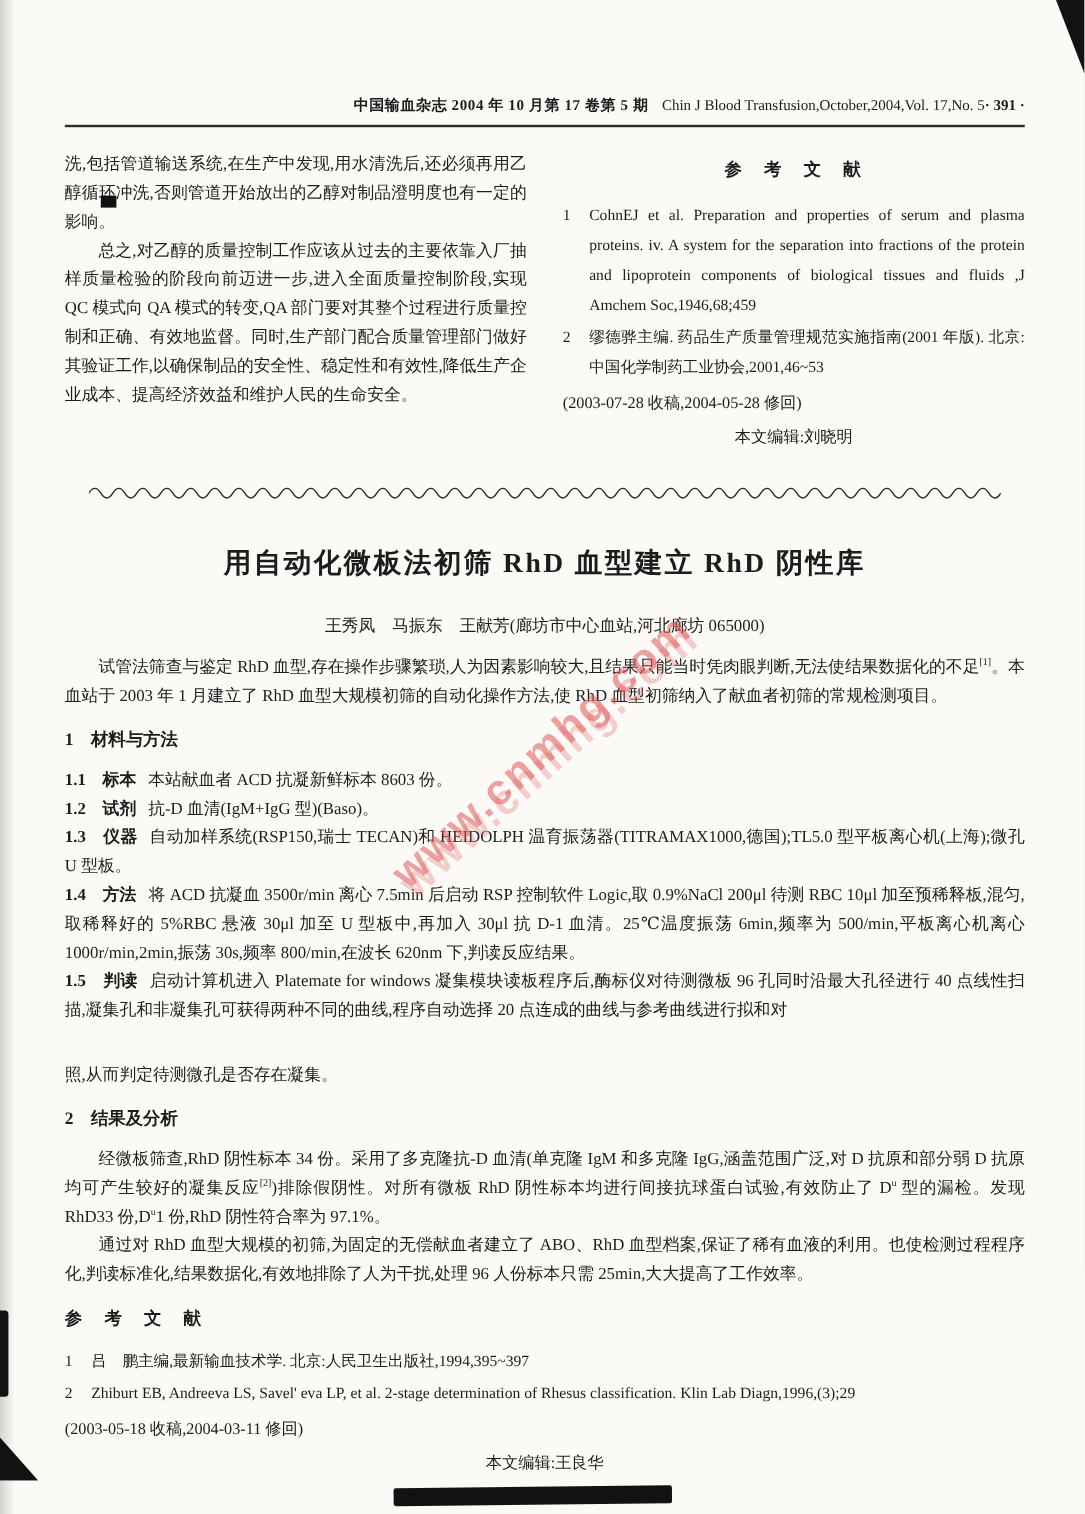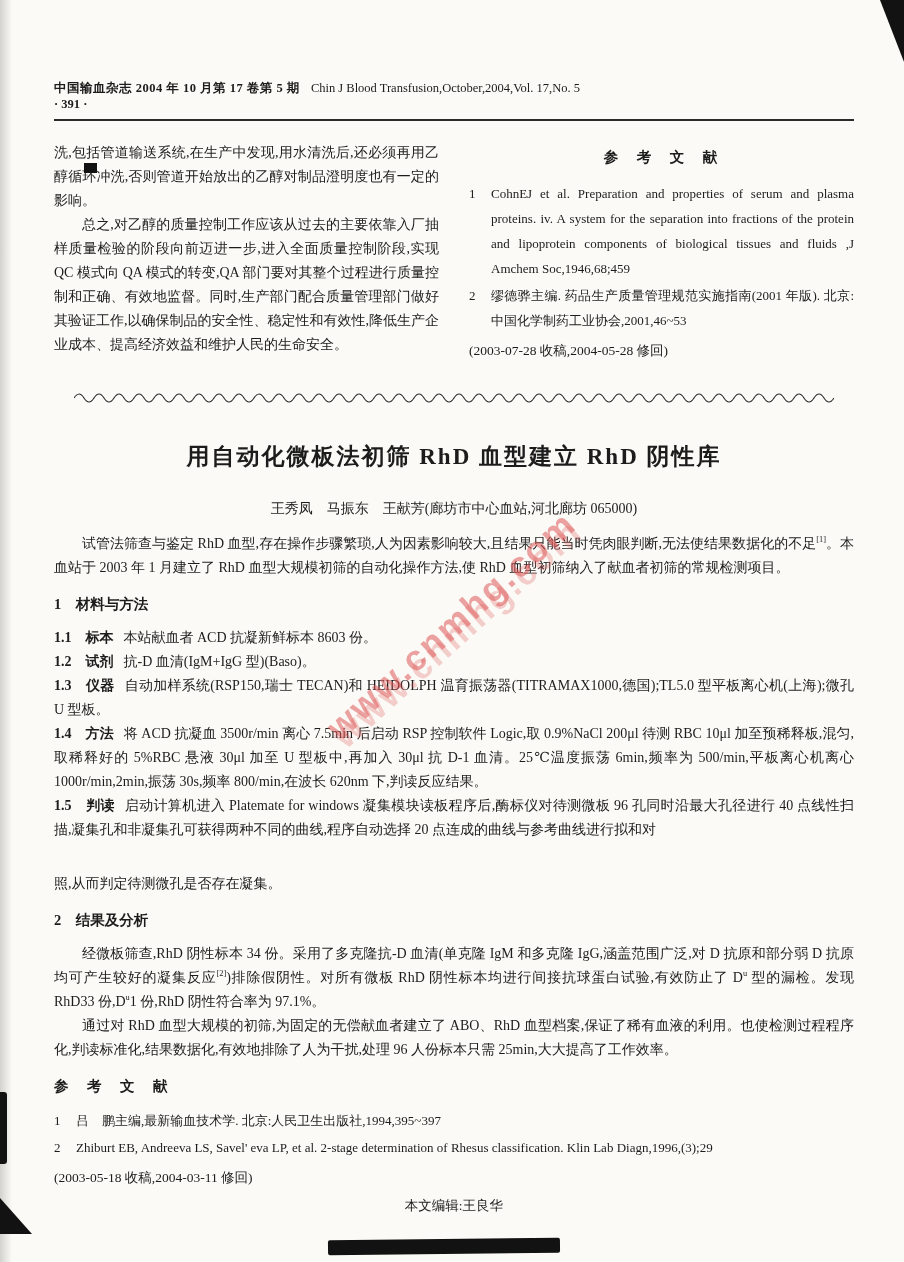--- a/index.html
+++ b/index.html
@@ -8,21 +8,21 @@
     position:relative; width:904px; height:1262px; margin:0 auto;
     background:#fbfaf6; overflow:hidden; color:#1c1c1c;
     font-family:"Liberation Serif","DejaVu Serif",serif;
   }
   .edge-shadow { position:absolute; left:0; top:0; width:12px; height:100%;
     background:linear-gradient(90deg, rgba(0,0,0,.16), rgba(0,0,0,0)); pointer-events:none; }
   .content { position:relative; padding:80px 50px 0 54px; }
 
   
   .journal-header { display:flex; justify-content:flex-end; align-items:baseline;
-    font-size:12.5px; border-bottom:2px solid #2a2a2a; padding-bottom:7px;flex-direction:column; }
+    font-size:12.5px; border-bottom:2px solid #2a2a2a; padding-bottom:7px; }
   .jh-zh { font-weight:bold; letter-spacing:.5px; }
   .jh-en { margin-left:8px; }
   .jh-page { font-weight:bold; }
 
   
   .cols { display:flex; gap:30px; }
   .cols.prev { margin-top:20px; }
   .cols.body { margin-top:14px;flex-direction:column; }
   .col { flex:1 1 0; min-width:0; font-size:14px; line-height:24px; text-align:justify; }
 
@@ -92,20 +92,21 @@
         <h3 class="refs-h">参　考　文　献</h3>
         <div class="ref">
           <span class="num">1</span>
           <span class="txt">CohnEJ et al. Preparation and properties of serum and plasma proteins. iv. A system for the separation into fractions of the protein and lipoprotein components of biological tissues and fluids ,J Amchem Soc,1946,68;459</span>
         </div>
         <div class="ref">
           <span class="num">2</span>
           <span class="txt">缪德骅主编. 药品生产质量管理规范实施指南(2001 年版). 北京:中国化学制药工业协会,2001,46~53</span>
         </div>
         <p class="received">(2003-07-28 收稿,2004-05-28 修回)</p>
+        <p class="editor">本文编辑:刘晓明</p>
       </div>
     </section>
 
     <svg class="wave" width="760" height="16" viewBox="0 0 760 16">
       <path id="wave-path" fill="none" stroke="#2b2b2b" stroke-width="1.2" d="M0 9 q5 -8 10 0 q5 8 10 0 q5 -8 10 0 q5 8 10 0 q5 -8 10 0 q5 8 10 0 q5 -8 10 0 q5 8 10 0 q5 -8 10 0 q5 8 10 0 q5 -8 10 0 q5 8 10 0 q5 -8 10 0 q5 8 10 0 q5 -8 10 0 q5 8 10 0 q5 -8 10 0 q5 8 10 0 q5 -8 10 0 q5 8 10 0 q5 -8 10 0 q5 8 10 0 q5 -8 10 0 q5 8 10 0 q5 -8 10 0 q5 8 10 0 q5 -8 10 0 q5 8 10 0 q5 -8 10 0 q5 8 10 0 q5 -8 10 0 q5 8 10 0 q5 -8 10 0 q5 8 10 0 q5 -8 10 0 q5 8 10 0 q5 -8 10 0 q5 8 10 0 q5 -8 10 0 q5 8 10 0 q5 -8 10 0 q5 8 10 0 q5 -8 10 0 q5 8 10 0 q5 -8 10 0 q5 8 10 0 q5 -8 10 0 q5 8 10 0 q5 -8 10 0 q5 8 10 0 q5 -8 10 0 q5 8 10 0 q5 -8 10 0 q5 8 10 0 q5 -8 10 0 q5 8 10 0 q5 -8 10 0 q5 8 10 0 q5 -8 10 0 q5 8 10 0 q5 -8 10 0 q5 8 10 0 q5 -8 10 0 q5 8 10 0 q5 -8 10 0 q5 8 10 0 q5 -8 10 0 q5 8 10 0 q5 -8 10 0 q5 8 10 0 q5 -8 10 0 q5 8 10 0 q5 -8 10 0 q5 8 10 0 q5 -8 10 0 q5 8 10 0"></path>
     </svg>
 
     <h1 class="article-title">用自动化微板法初筛 RhD 血型建立 RhD 阴性库</h1>
     <p class="authors">王秀凤　马振东　王献芳(廊坊市中心血站,河北廊坊 065000)</p>
 

